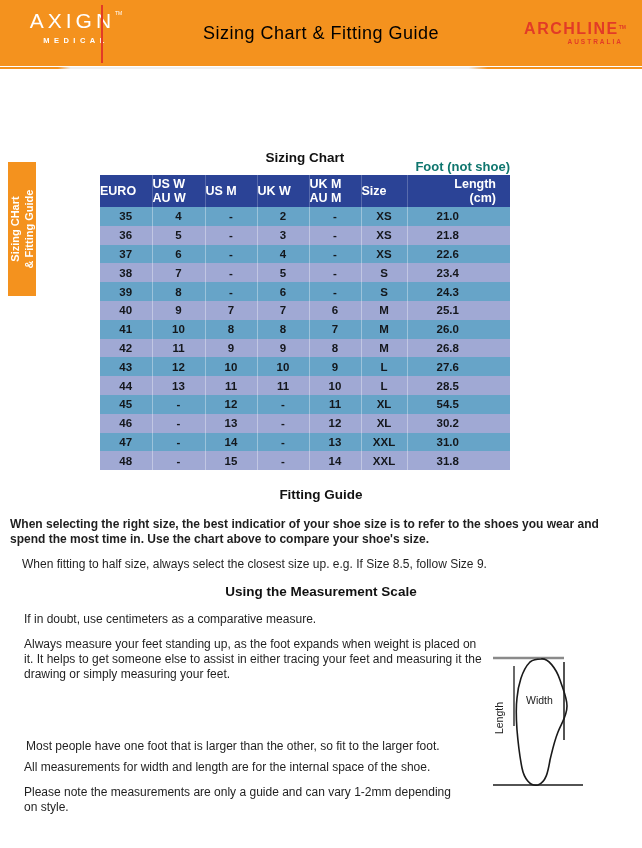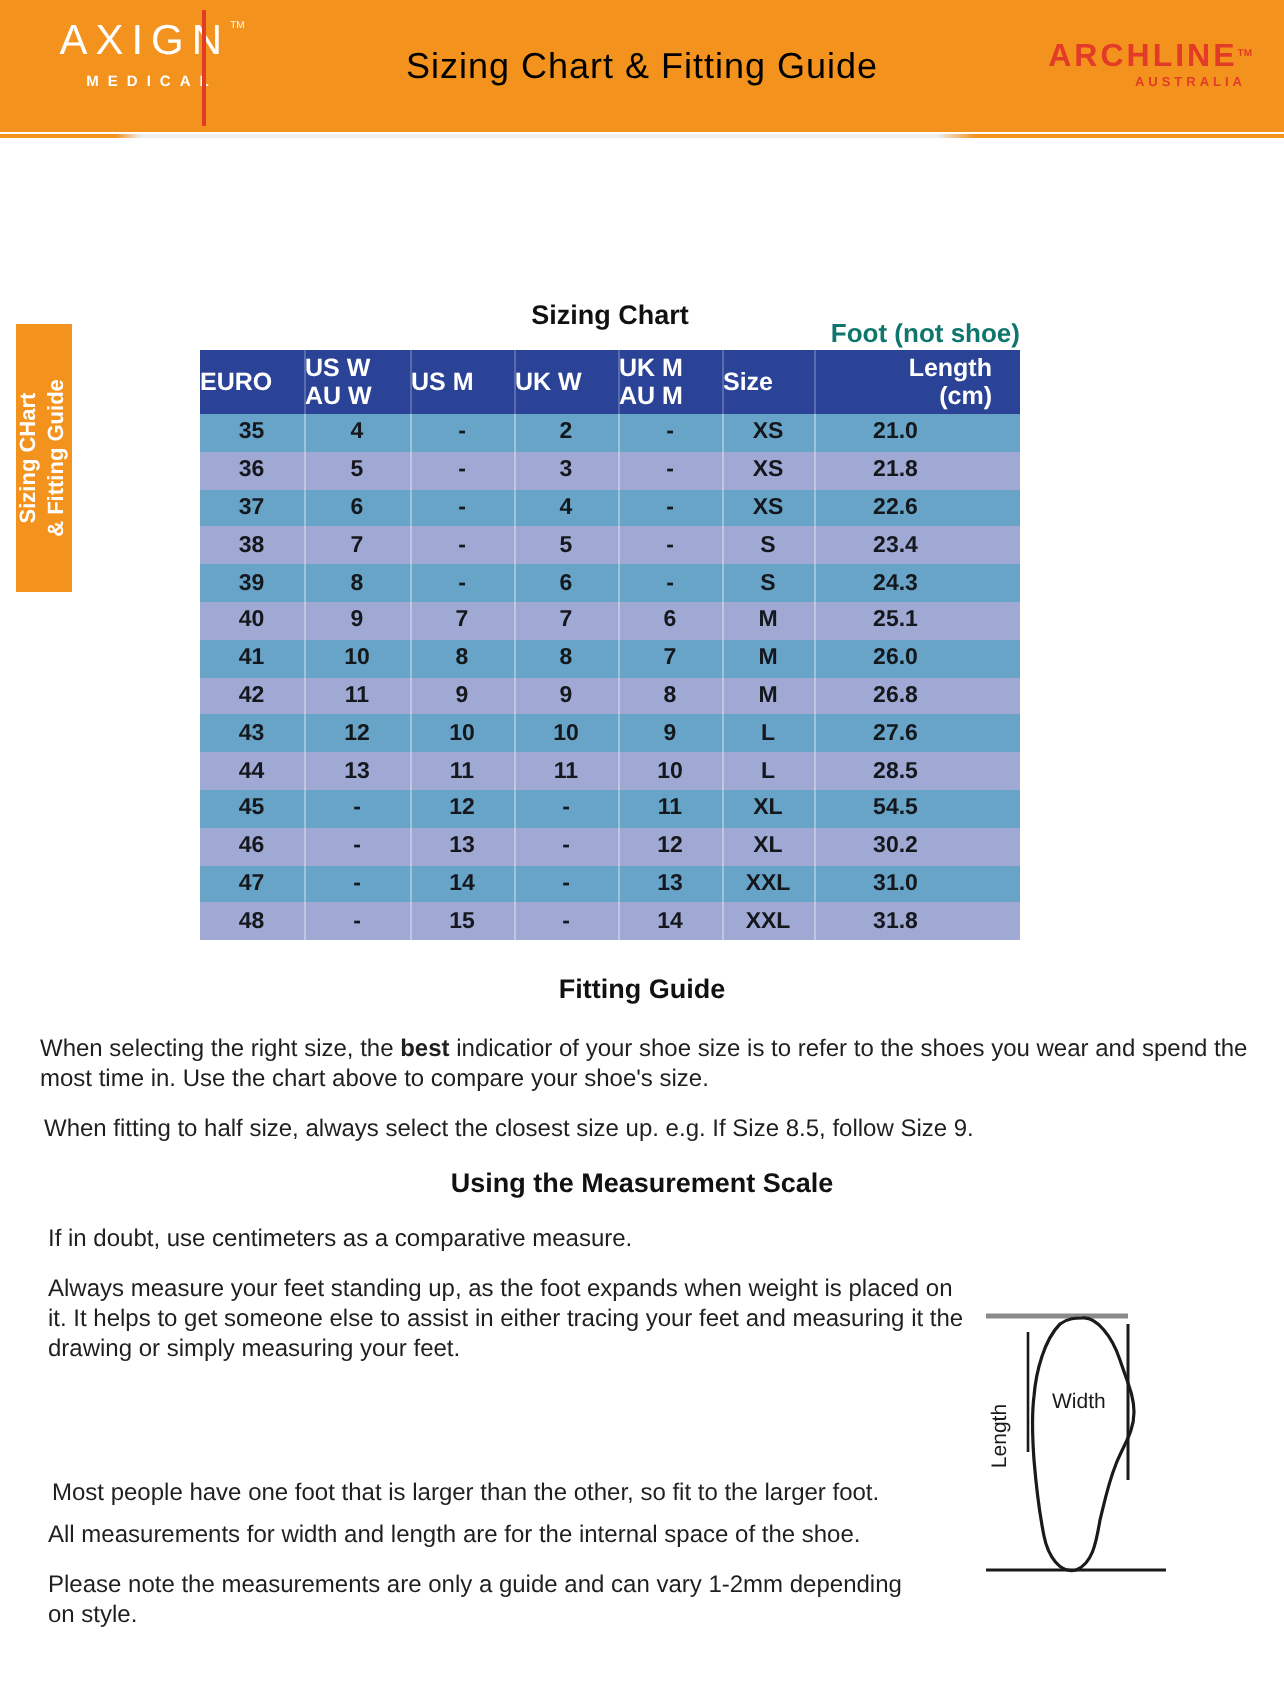--- a/index.html
+++ b/index.html
@@ -57,21 +57,21 @@
   .size-table tr.row-blue td{background:var(--row_blue);}
   .size-table tr.row-lav td{background:var(--row_lavender);}
   .size-table th.col-len{text-align:right;padding-right:14px;}
   .size-table td.col-len{text-align:center;padding-right:22px;}
 
   
   .sec-heading{position:absolute;left:0;right:0;text-align:center;font-size:13.5px;font-weight:700;color:#111;}
   .h-fitting{top:487px;}
   .h-measure{top:584px;}
   .para{position:absolute;font-size:12px;line-height:15px;color:#1f1f1f;}
-  .p1{left:20px;top:517px;width:606px;}
+  .p1{left:10px;top:517px;width:606px;font-weight:bold;}
   .p2{left:22px;top:557px;width:606px;}
   .m1{left:24px;top:612px;width:500px;}
   .m2{left:24px;top:637px;width:458px;}
   .m3{left:26px;top:694px;width:472px;margin-top:45px;}
   .m4{left:24px;top:760px;width:470px;}
   .m5{left:24px;top:785px;width:440px;}
 
   
   .foot-diagram{position:absolute;left:486px;top:646px;width:156px;height:150px;}
 </style>

